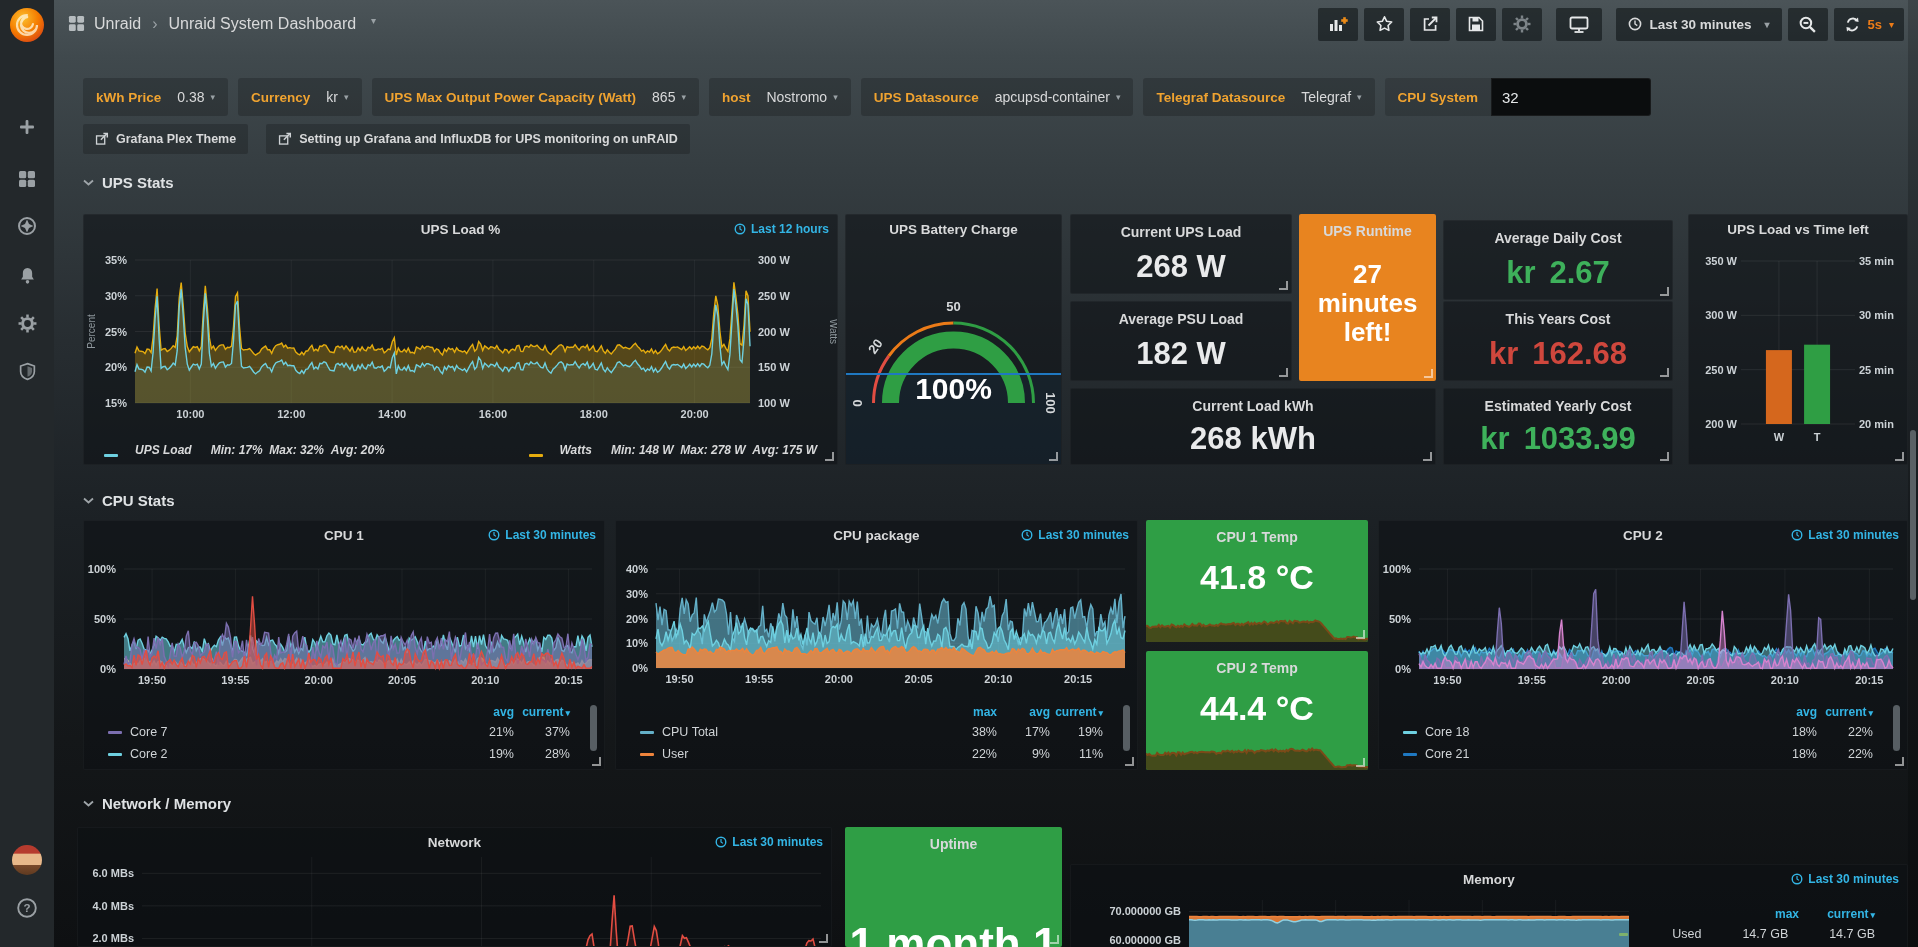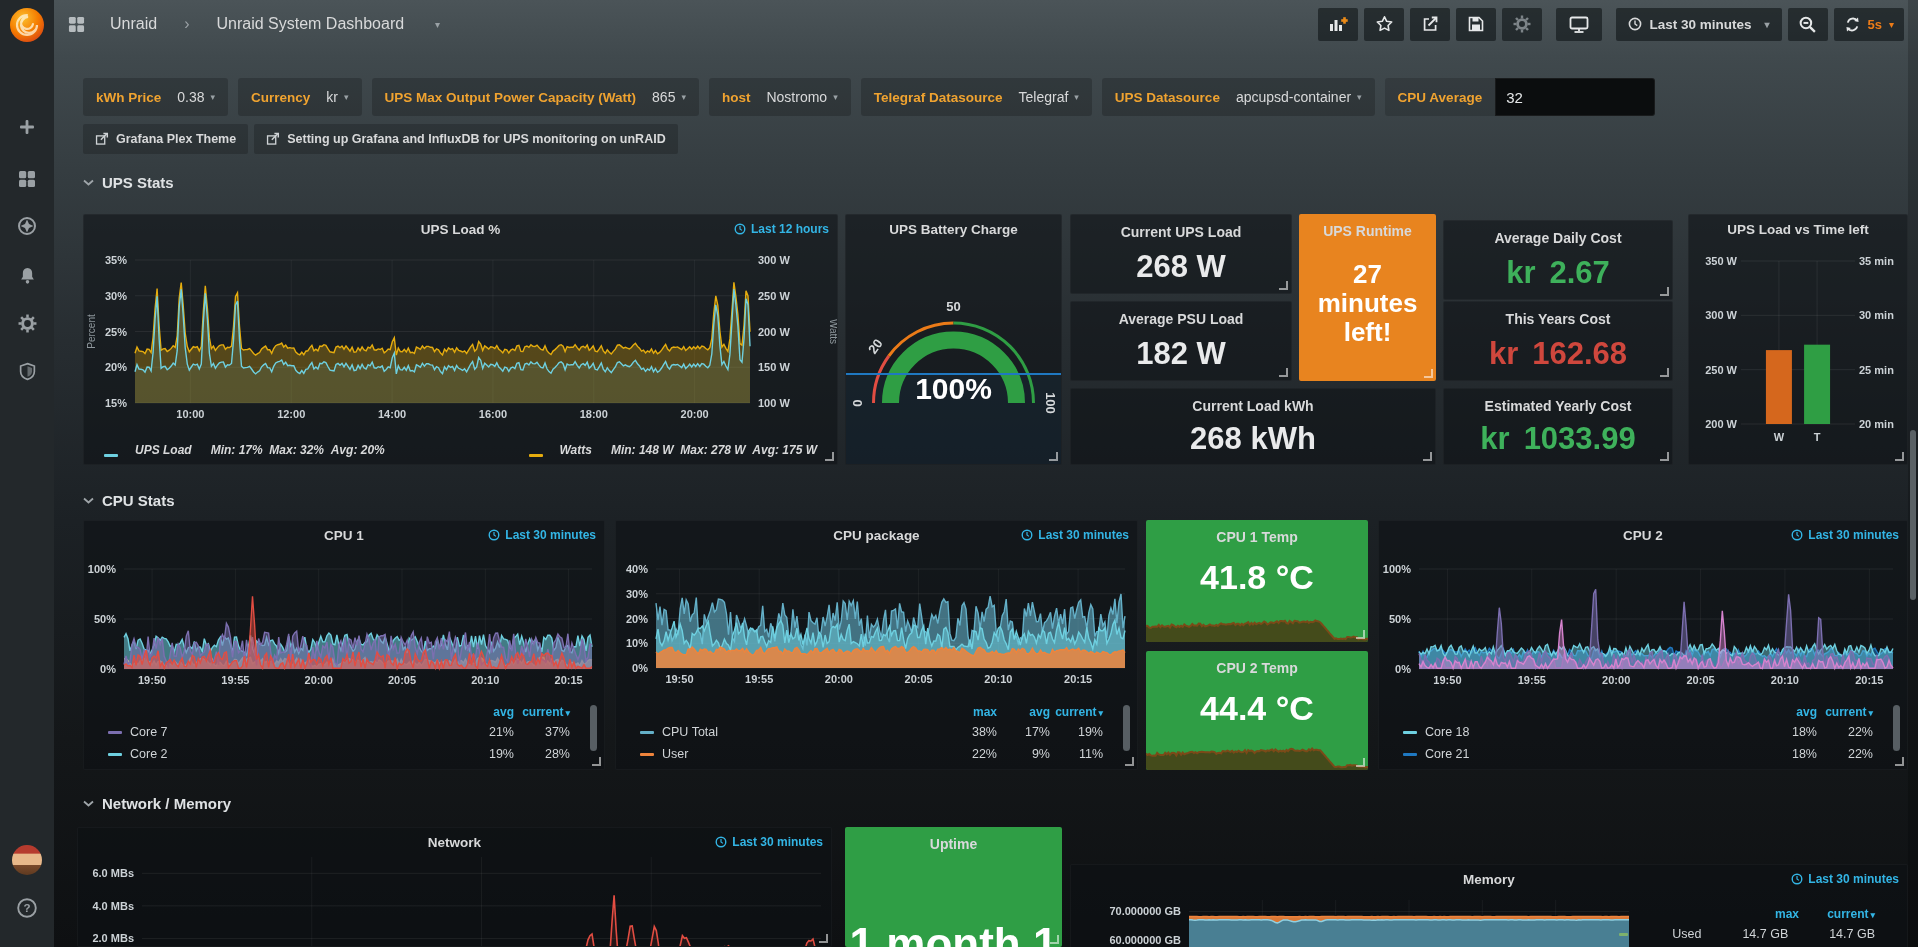--- a/index.html
+++ b/index.html
@@ -13,21 +13,21 @@
   .sideicon { position:absolute; left:14px; width:26px; height:26px; display:flex; align-items:center; justify-content:center; cursor:pointer; }
   #logo { position:absolute; left:10px; top:8px; width:34px; height:34px; border-radius:50%;
     background:radial-gradient(circle at 38% 30%, #fbc02d 0%, #f57c00 48%, #d84315 85%); overflow:hidden; }
   #logo svg { position:absolute; left:3px; top:3px; }
   #avatar { position:absolute; left:12px; top:845px; width:30px; height:30px; border-radius:50%; overflow:hidden;
     background:linear-gradient(180deg,#b63b2e 0%,#b63b2e 28%,#e8b88a 29%,#e8b88a 66%,#7a4a2b 67%,#5f3a20 100%); cursor:pointer; }
   #help { position:absolute; left:14px; top:895px; width:26px; height:26px; cursor:pointer; }
 
   
   #topnav { position:absolute; left:54px; top:0; width:1864px; height:48px; display:flex; align-items:center; padding:0 14px; z-index:20; }
-  .crumb { display:flex; align-items:center; gap:25px; font-size:16px; color:#d8d9da; cursor:pointer; }
+  .crumb { display:flex; gap:9px; font-size:16px; color:#d8d9da; cursor:pointer; }
   .crumb-sep { color:#9aa1a5; font-size:16px; padding:0 2px; }
   .crumb-sep::after { content:"›"; }
   .caret { display:inline-block; color:#9aa1a5; font-size:10px; margin-left:6px; }
   .caret::after { content:"▾"; }
   .navspacer { flex:1; }
   .navbtn { width:40px; height:33px; background:rgba(10,15,17,0.55); border-radius:2px; margin-left:6px;
     display:flex; align-items:center; justify-content:center; cursor:pointer; }
   .navbtn.wide { width:46px; margin-left:14px; }
   .timebtn { height:33px; background:rgba(10,15,17,0.55); border-radius:2px; margin-left:14px; padding:0 12px;
     display:flex; align-items:center; gap:7px; font-size:13.5px; font-weight:700; color:#d8d9da; cursor:pointer; }
@@ -39,21 +39,21 @@
   
   #vars { position:absolute; left:83px; top:78px; display:flex; gap:10px; align-items:center; z-index:10; }
   .var-box { height:38px; background:rgba(0,0,0,0.20); border-radius:3px; display:flex; align-items:center; padding:0 13px; cursor:pointer; }
   .var-label { color:#f0a330; font-size:13.5px; font-weight:700; }
   .var-value { color:#d8d9da; font-size:14px; margin-left:16px; }
   .var-box .caret { font-size:9px; }
   .var-input-wrap { display:flex; align-items:center; gap:0; }
   .var-input-label { height:38px; background:rgba(0,0,0,0.16); border-radius:3px 0 0 3px; display:flex; align-items:center; padding:0 13px; }
   #cpu-threads-input { width:160px; height:38px; background:#0b0d0e; border:1px solid rgba(255,255,255,0.06);
     border-radius:0 3px 3px 0; color:#e6e8e9; font-size:15px; padding:0 10px; font-family:"Liberation Sans",sans-serif; }
-  #links { position:absolute; left:83px; top:124px; display:flex; gap:6px; z-index:10; }
+  #links { position:absolute; left:83px; top:124px; display:flex; gap:18px; z-index:10; }
   .link-pill { height:30px; background:rgba(0,0,0,0.20); border-radius:2px; display:flex; align-items:center; gap:7px;
     padding:0 12px; font-size:12.5px; font-weight:700; color:#d8d9da; cursor:pointer; }
 
   
   .sec-head { position:absolute; left:83px; display:flex; align-items:center; gap:8px; font-size:15px; font-weight:700;
     color:#dfe2e4; cursor:pointer; z-index:5; }
 
   
   .panel { position:absolute; background:rgba(13,17,20,0.55); border:1px solid rgba(255,255,255,0.035); border-radius:2px; overflow:hidden; }
   .panel::after { content:""; position:absolute; right:3px; bottom:3px; width:7px; height:7px;
@@ -291,32 +291,32 @@
       <span class="var-label">UPS Max Output Power Capacity (Watt)</span>
       <span class="var-value">865</span>
       <span class="caret"></span>
     </div>
     <div class="var-box">
       <span class="var-label">host</span>
       <span class="var-value">Nostromo</span>
       <span class="caret"></span>
     </div>
     <div class="var-box">
+      <span class="var-label">UPS Datasource</span>
+      <span class="var-value">apcupsd-container</span>
+      <span class="caret"></span>
+    </div>
+    <div class="var-box">
       <span class="var-label">Telegraf Datasource</span>
       <span class="var-value">Telegraf</span>
       <span class="caret"></span>
     </div>
-    <div class="var-box">
-      <span class="var-label">UPS Datasource</span>
-      <span class="var-value">apcupsd-container</span>
-      <span class="caret"></span>
-    </div>
     <div class="var-input-wrap">
       <span class="var-input-label">
-          <span class="var-label">CPU Average</span>
+          <span class="var-label">CPU System</span>
         </span>
       <input id="cpu-threads-input" value="32" style="">
     </div>
   </div>
 
   <div id="links">
     <div class="link-pill">
       <svg width="14" height="14" viewBox="0 0 18 18">
           <rect x="2" y="5" width="10.5" height="10.5" fill="none" stroke="#cfd3d6" stroke-width="1.7"></rect>
           <line x1="7.5" y1="10" x2="15.5" y2="2" stroke="#cfd3d6" stroke-width="1.9"></line>

